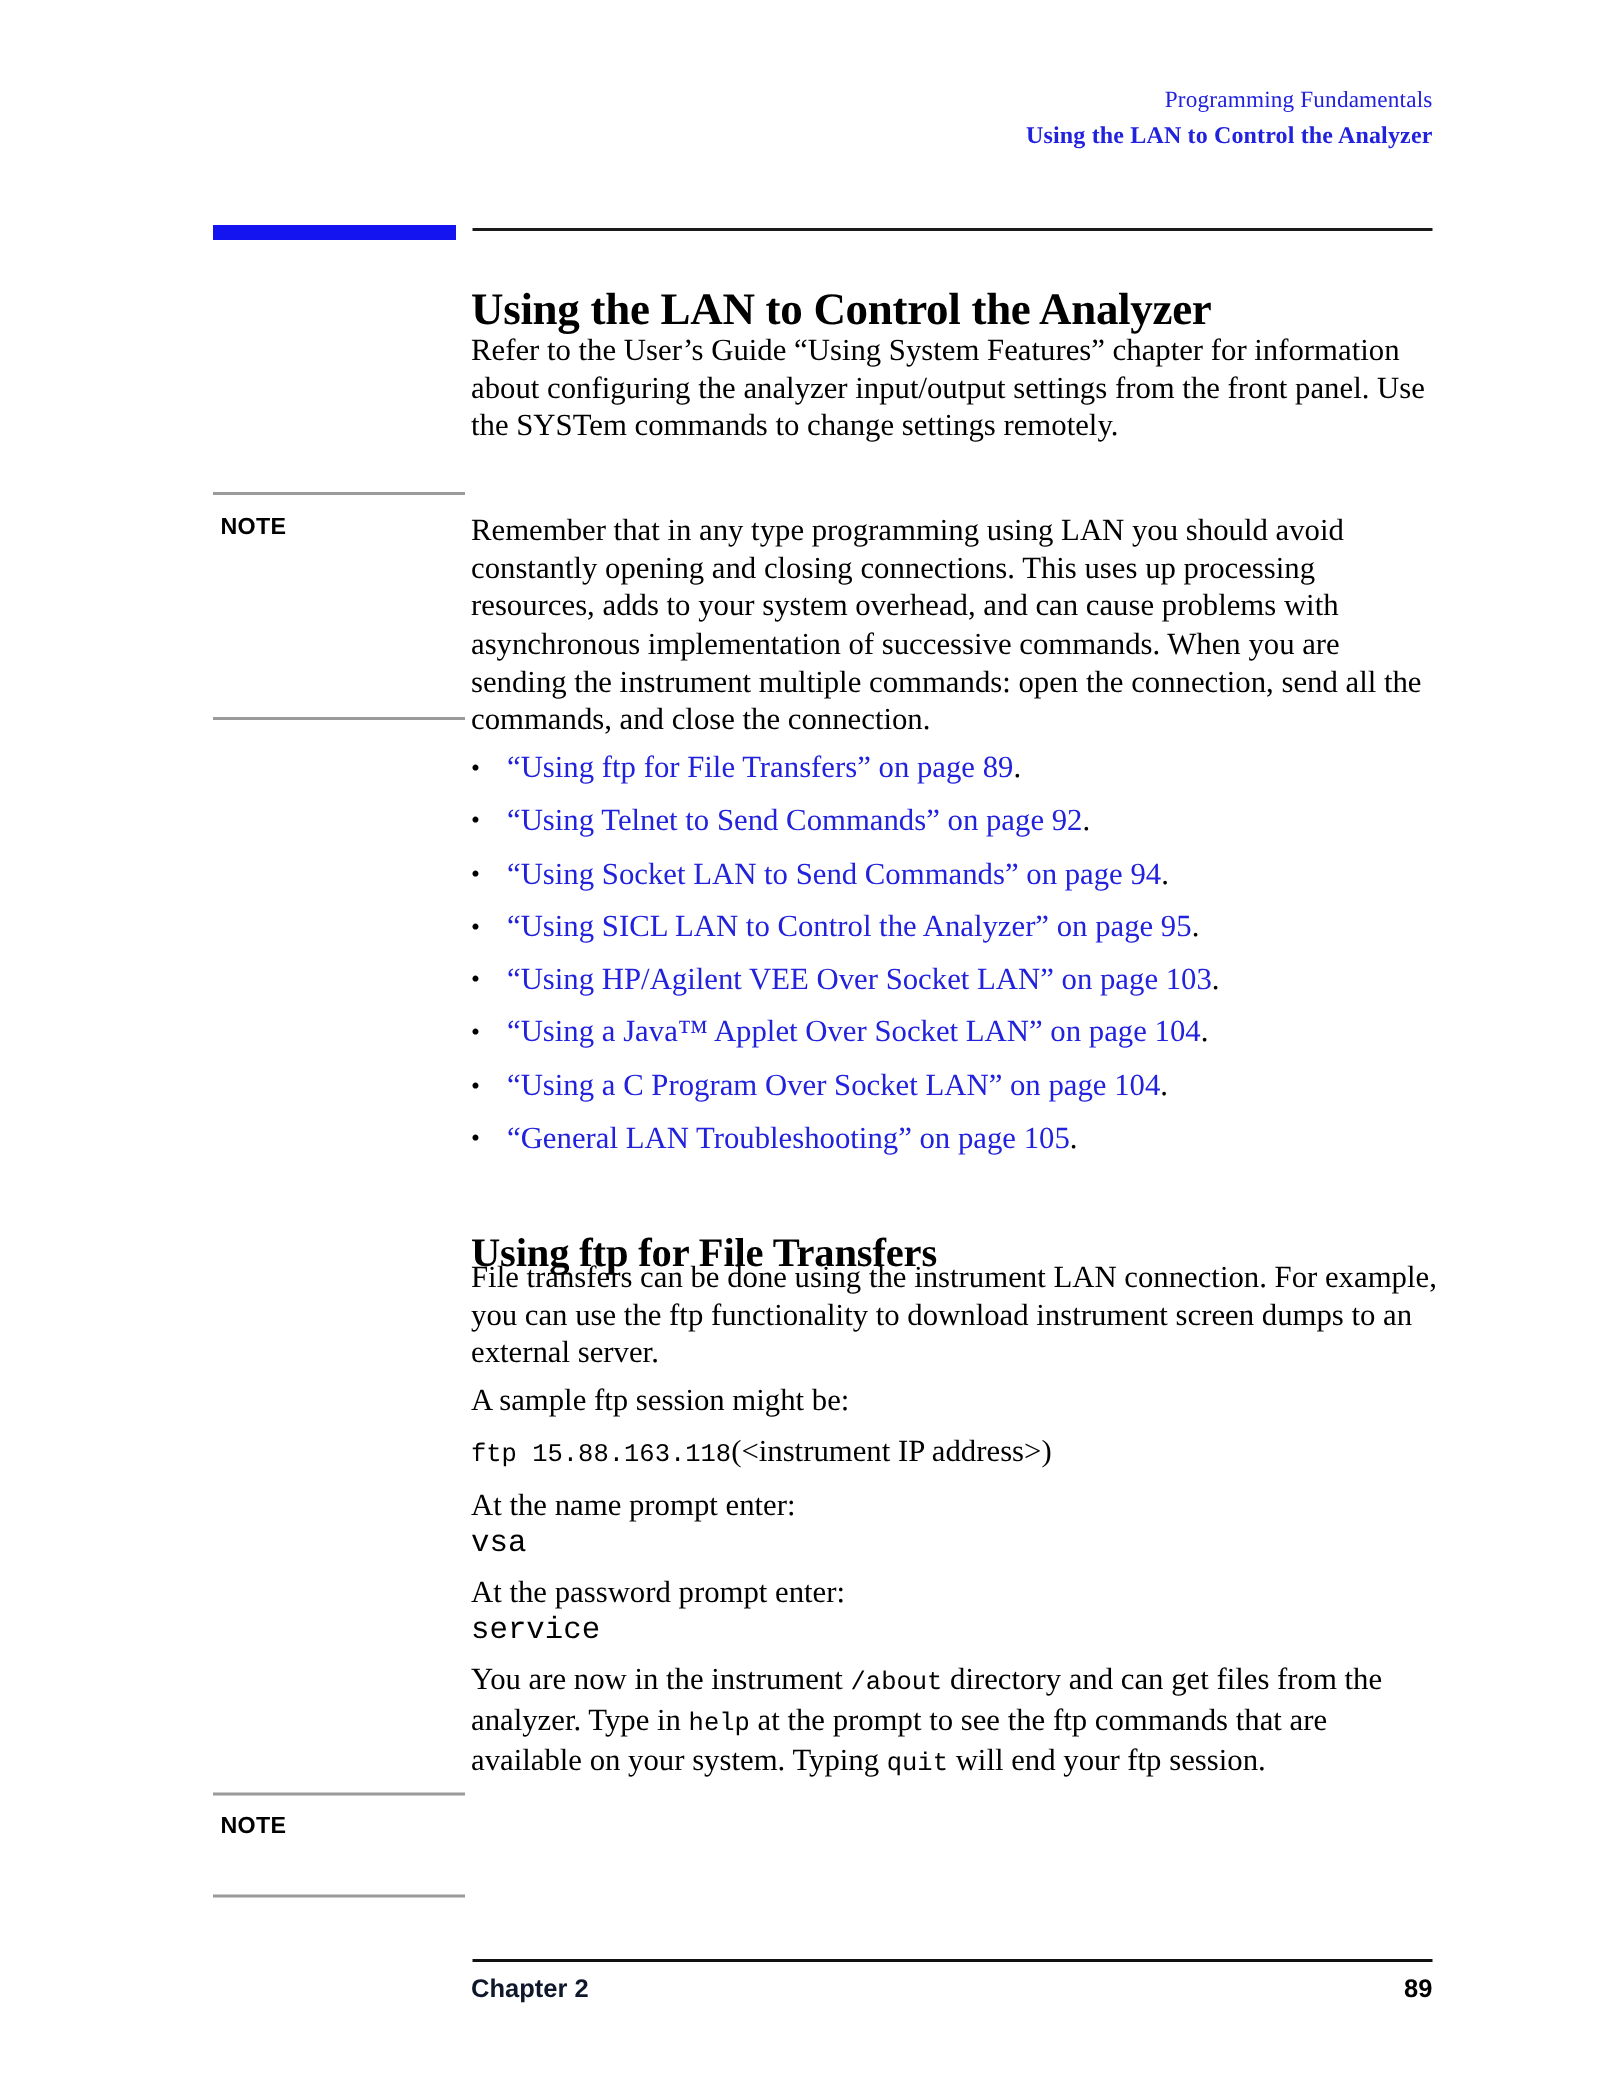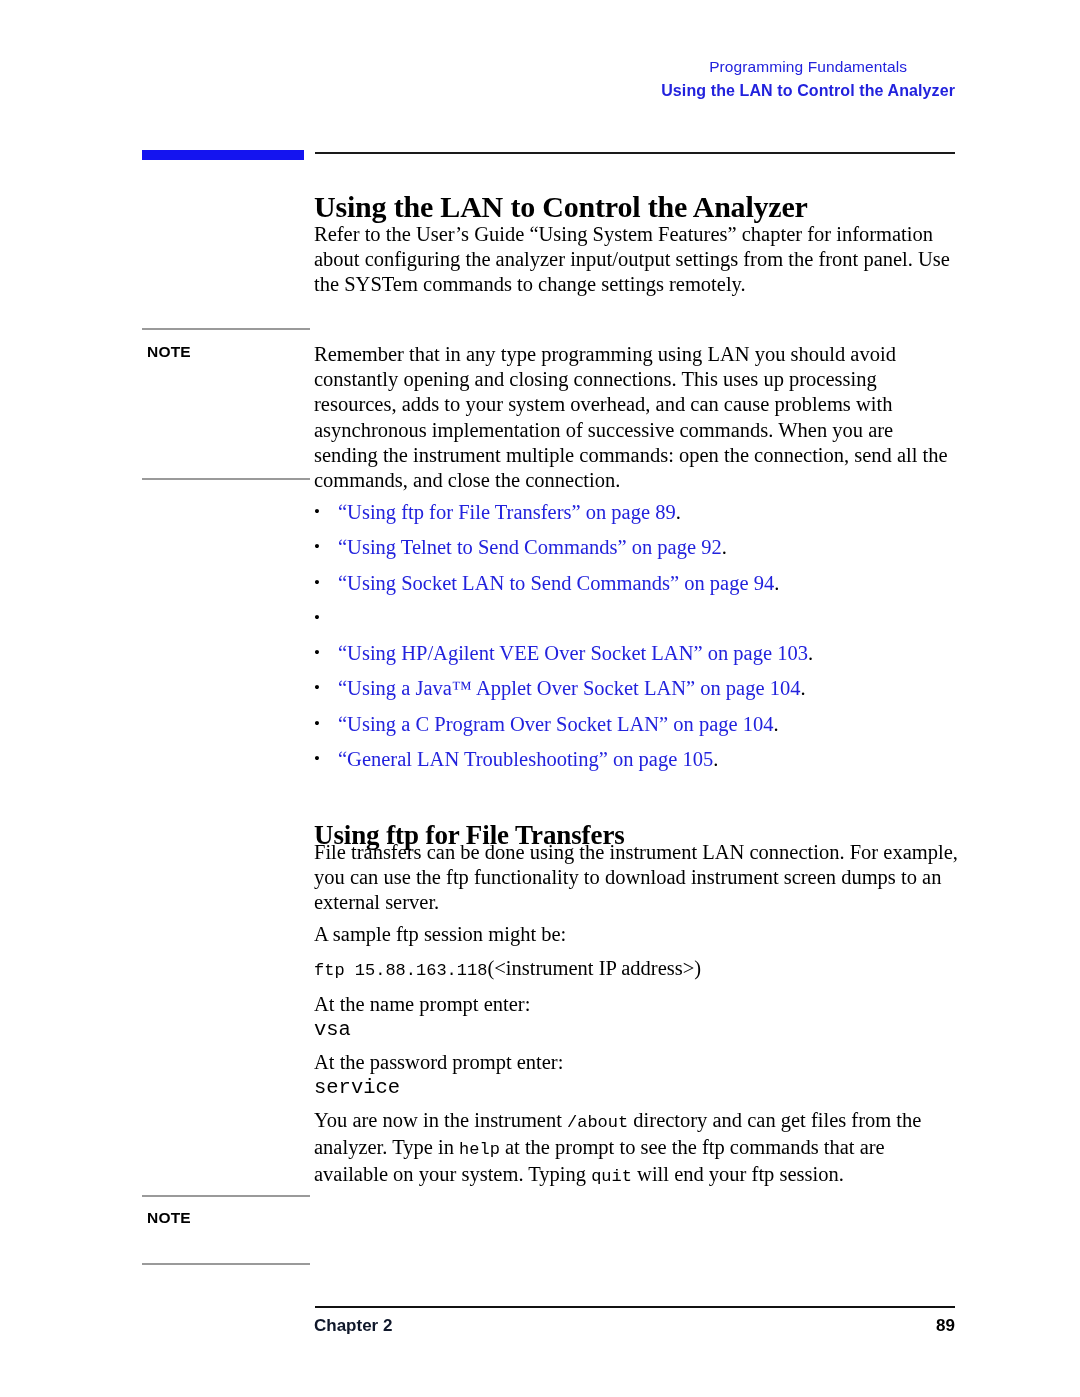--- a/index.html
+++ b/index.html
@@ -17,22 +17,22 @@
     height: 1397px;
     background: #ffffff;
     overflow: hidden;
   }
 
   
   .running-header {
     position: absolute;
     top: 55px;
     right: 125px;
-    text-align: center;
-    font-family: Liberation Sans, sans-serif;
+    text-align: right;
+    font-family: Liberation Serif, serif;
     color: #2222dd;
     line-height: 1.55;
   }
   .running-header .rh-line1 {
     font-size: 15.5px;
     font-weight: normal;
     letter-spacing: 0.1px;
   }
   .running-header .rh-line2 {
     font-size: 16px;
@@ -215,20 +215,21 @@
       <span class="xref-text"><span>“Using Telnet to Send Commands” on page  92</span><span class="xref-dot">.</span></span>
     </div>
 
     <div class="xref-item">
       <span class="bullet">•</span>
       <span class="xref-text"><span>“Using Socket LAN to Send Commands” on page  94</span><span class="xref-dot">.</span></span>
     </div>
 
     <div class="xref-item">
       <span class="bullet">•</span>
+      <span class="xref-text"><span>“Using SICL LAN to Control the Analyzer” on page  95</span><span class="xref-dot">.</span></span>
     </div>
 
     <div class="xref-item">
       <span class="bullet">•</span>
       <span class="xref-text"><span>“Using HP/Agilent VEE Over Socket LAN” on page  103</span><span class="xref-dot">.</span></span>
     </div>
 
     <div class="xref-item">
       <span class="bullet">•</span>
       <span class="xref-text"><span>“Using a Java™ Applet Over Socket LAN” on page  104</span><span class="xref-dot">.</span></span>

